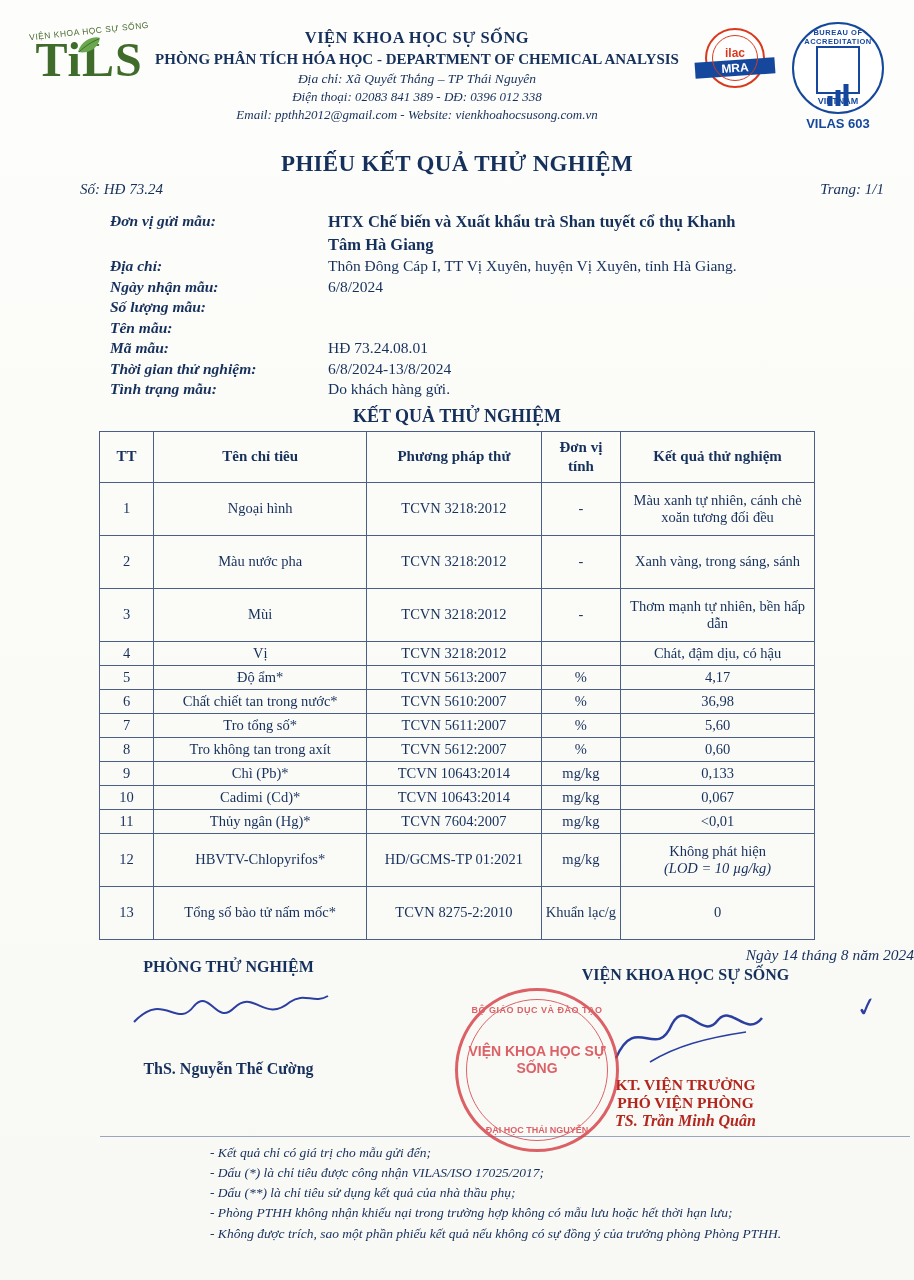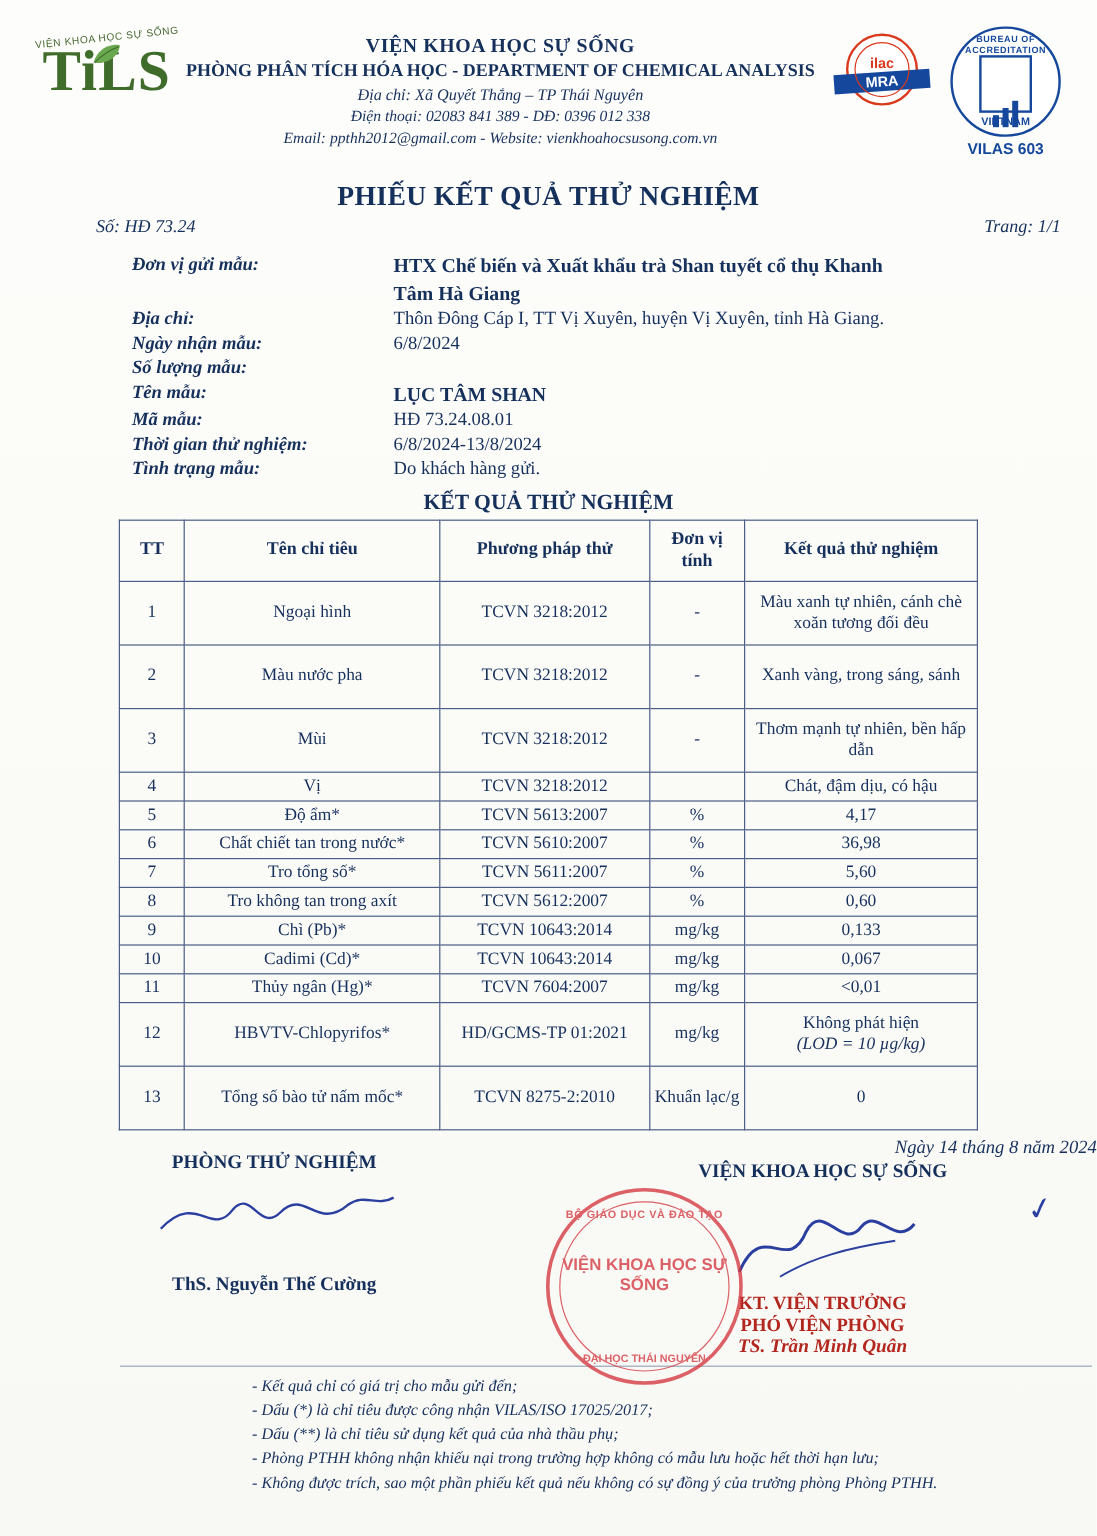--- a/index.html
+++ b/index.html
@@ -368,21 +368,20 @@
       </div>
     <div class="row">
         <div class="lbl">Ngày nhận mẫu:</div>
         <div class="val">6/8/2024</div>
       </div>
     <div class="row">
         <div class="lbl">Số lượng mẫu:</div>
       </div>
     <div class="row">
         <div class="lbl">Tên mẫu:</div>
-        <div class="val b">LỤC TÂM SHAN</div>
       </div>
     <div class="row">
         <div class="lbl">Mã mẫu:</div>
         <div class="val">HĐ 73.24.08.01</div>
       </div>
     <div class="row">
         <div class="lbl">Thời gian thử nghiệm:</div>
         <div class="val">6/8/2024-13/8/2024</div>
       </div>
     <div class="row">

